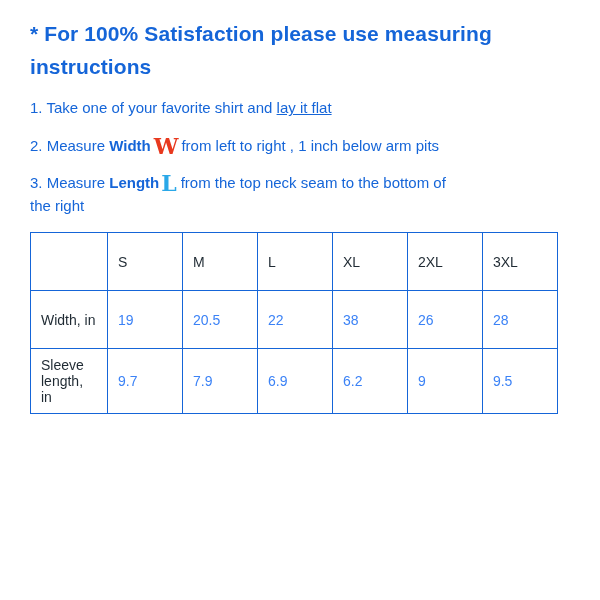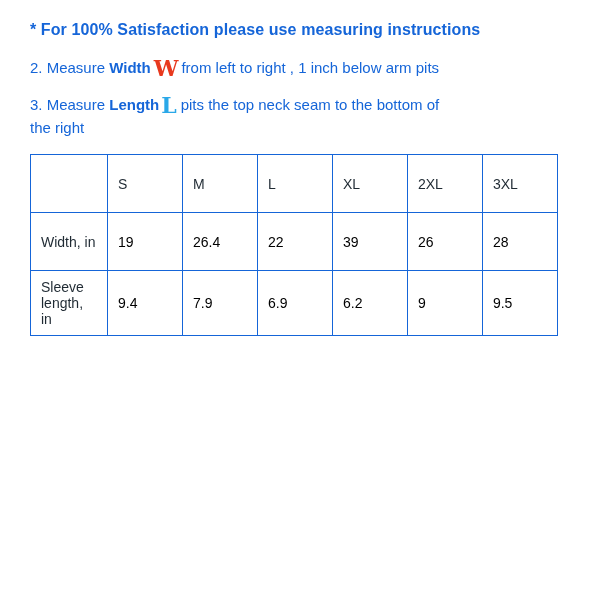--- a/index.html
+++ b/index.html
@@ -15,21 +15,21 @@
     overflow: hidden;
   }
   .page {
     position: relative;
     width: 600px;
     height: 600px;
     box-sizing: border-box;
     padding: 18px 30px 0 30px;
   }
   .intro {
-    font-size: 16px;
+    font-size: 21px;
     font-weight: bold;
     color: #1565d8;
     line-height: 1.55;
     margin: 0 0 4px 0;
     letter-spacing: 0.1px;
   }
   .steps {
     margin-top: 14px;
   }
   .step {
@@ -62,21 +62,21 @@
     padding: 0 4px 0 2px;
   }
   table.size-table {
     border-collapse: collapse;
     width: 528px;
     margin-top: 12px;
     table-layout: fixed;
   }
   table.size-table td, table.size-table th {
     border: 1px solid #1565d8;
-    color: #000000;
+    color: #3b82f6;
     font-size: 14px;
     font-weight: normal;
     text-align: left;
     vertical-align: middle;
     padding: 8px 10px;
     height: 58px;
     box-sizing: border-box;
   }
   table.size-table th {
     color: #1f2a33;
@@ -94,57 +94,61 @@
 <body>
 
 <div class="page">
 
   <div class="intro">
     <span>* For 100% Satisfaction please use measuring instructions</span><br>
   </div>
 
   <div class="steps">
 
+    <div class="step">
+      <span>1.</span>
+      <span>Take one of your favorite shirt and </span><span class="underline">lay it flat</span>
+    </div>
 
     <div class="step">
       <span>2.</span>
       <span>Measure </span><span class="strong">Width</span><span class="glyph-w">W</span><span>from left to right , 1 inch below arm pits</span>
     </div>
 
     <div class="step">
       <span>3.</span>
-      <span>Measure </span><span class="strong">Length</span><span class="glyph-l">L</span><span>pits the top neck seam to the bottom of</span><br>
+      <span>Measure </span><span class="strong">Length</span><span class="glyph-l">L</span><span>from the top neck seam to the bottom of</span><br>
       <span>the right</span>
     </div>
 
   </div>
 
   <table class="size-table">
     <tbody>
         <tr class="hdr-row">
       <th class="rowhead"></th>
       <th class="col">S</th>
       <th class="col">M</th>
       <th class="col">L</th>
       <th class="col">XL</th>
       <th class="col">2XL</th>
       <th class="col">3XL</th>
     </tr>
     <tr>
       <td class="rowhead">Width, in</td>
       <td class="col">19</td>
-      <td class="col">26.4</td>
+      <td class="col">20.5</td>
       <td class="col">22</td>
-      <td class="col">39</td>
+      <td class="col">38</td>
       <td class="col">26</td>
       <td class="col">28</td>
     </tr>
     <tr>
       <td class="rowhead">Sleeve length, in</td>
-      <td class="col">9.4</td>
+      <td class="col">9.7</td>
       <td class="col">7.9</td>
       <td class="col">6.9</td>
       <td class="col">6.2</td>
       <td class="col">9</td>
       <td class="col">9.5</td>
     </tr>
   </tbody>
     </table>
 
 </div>

